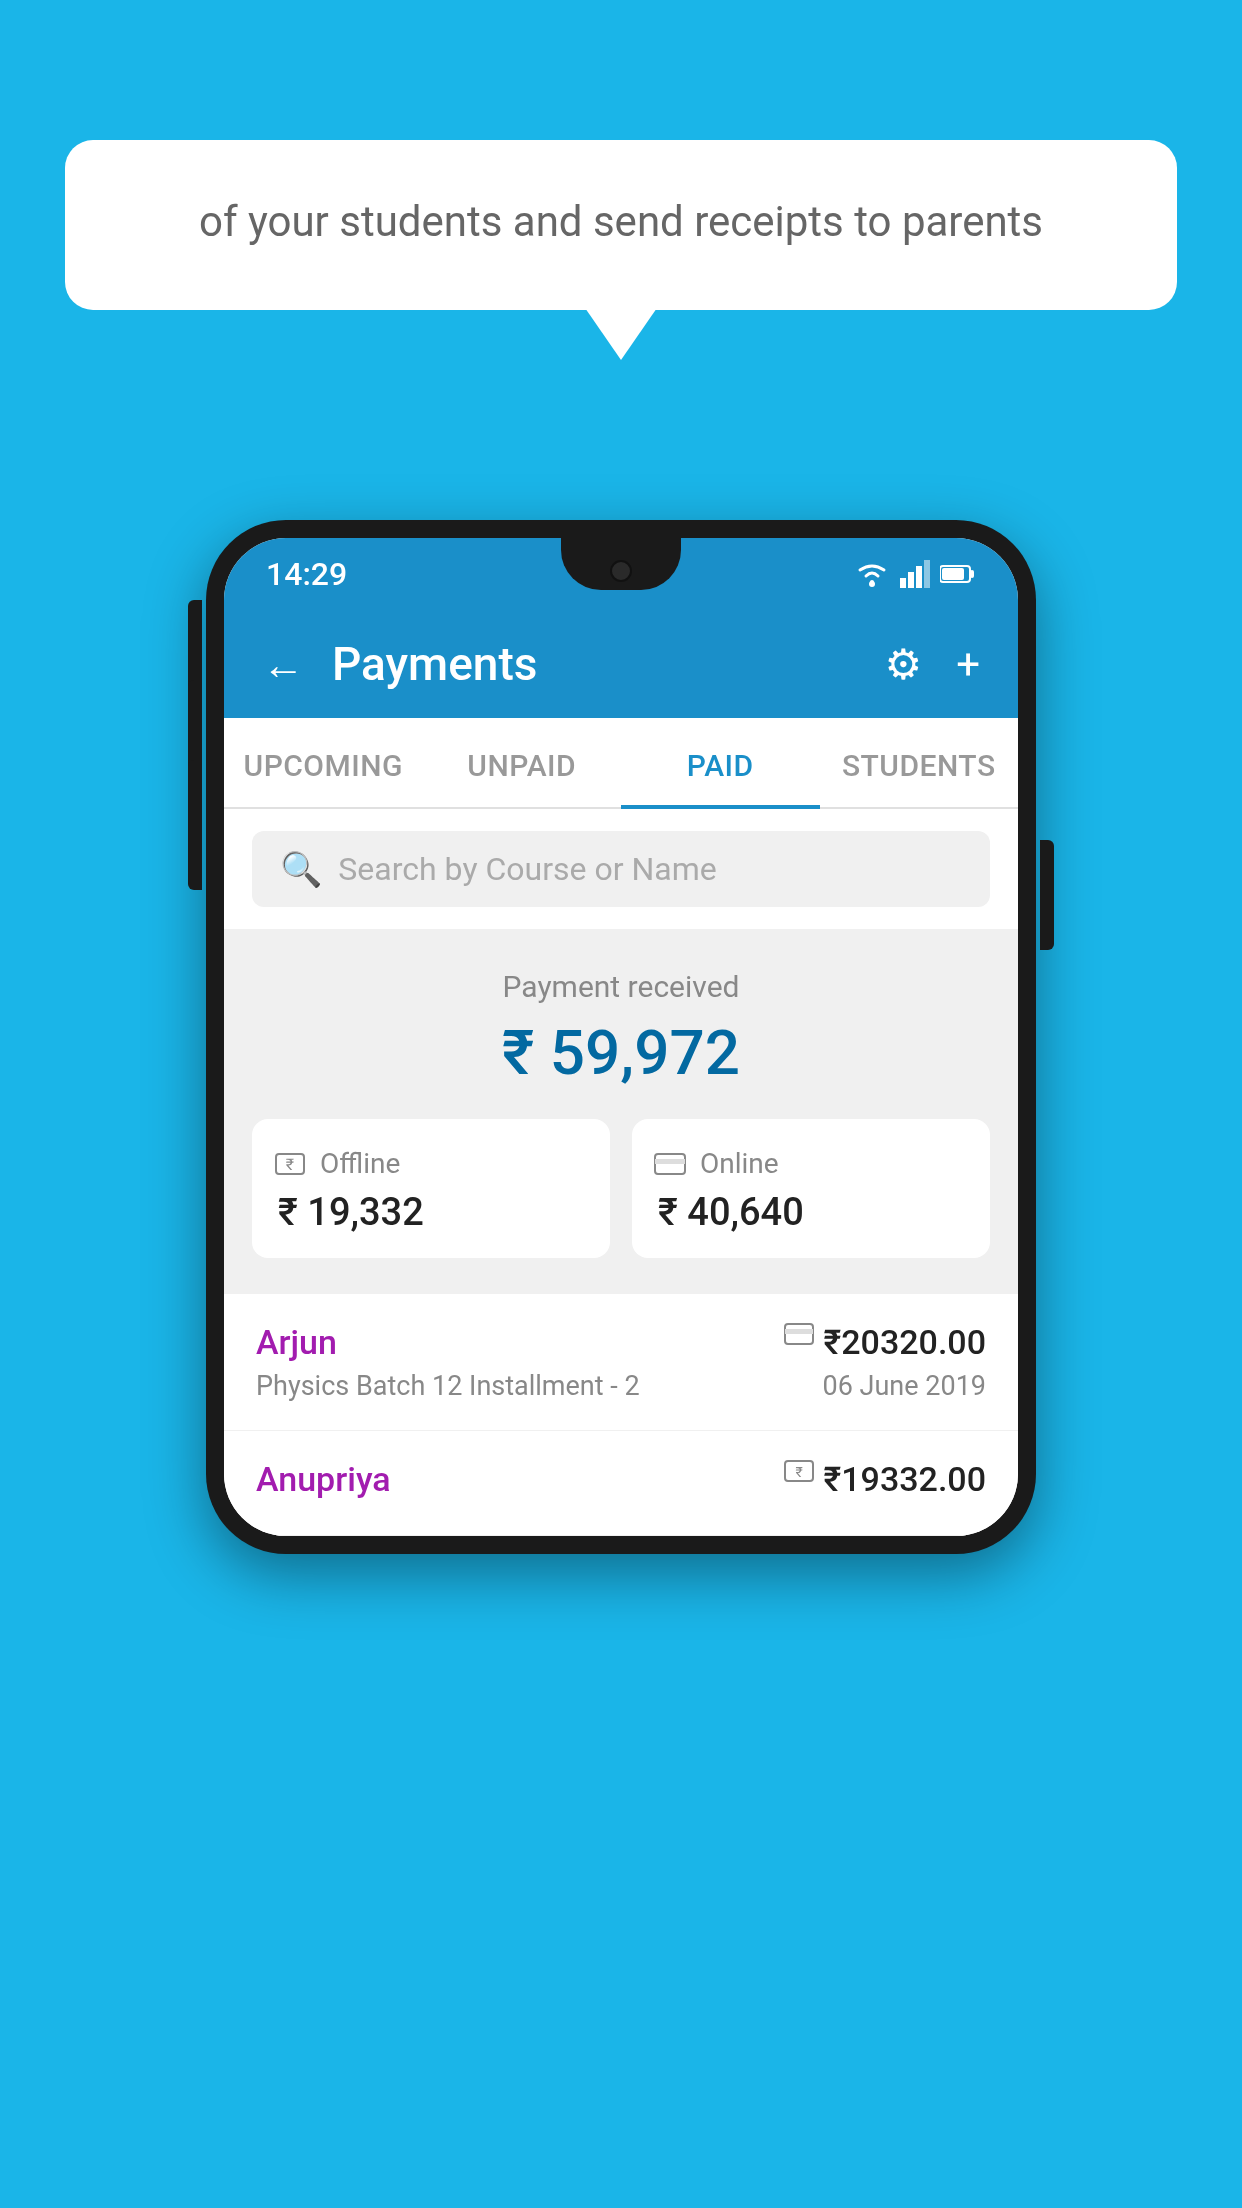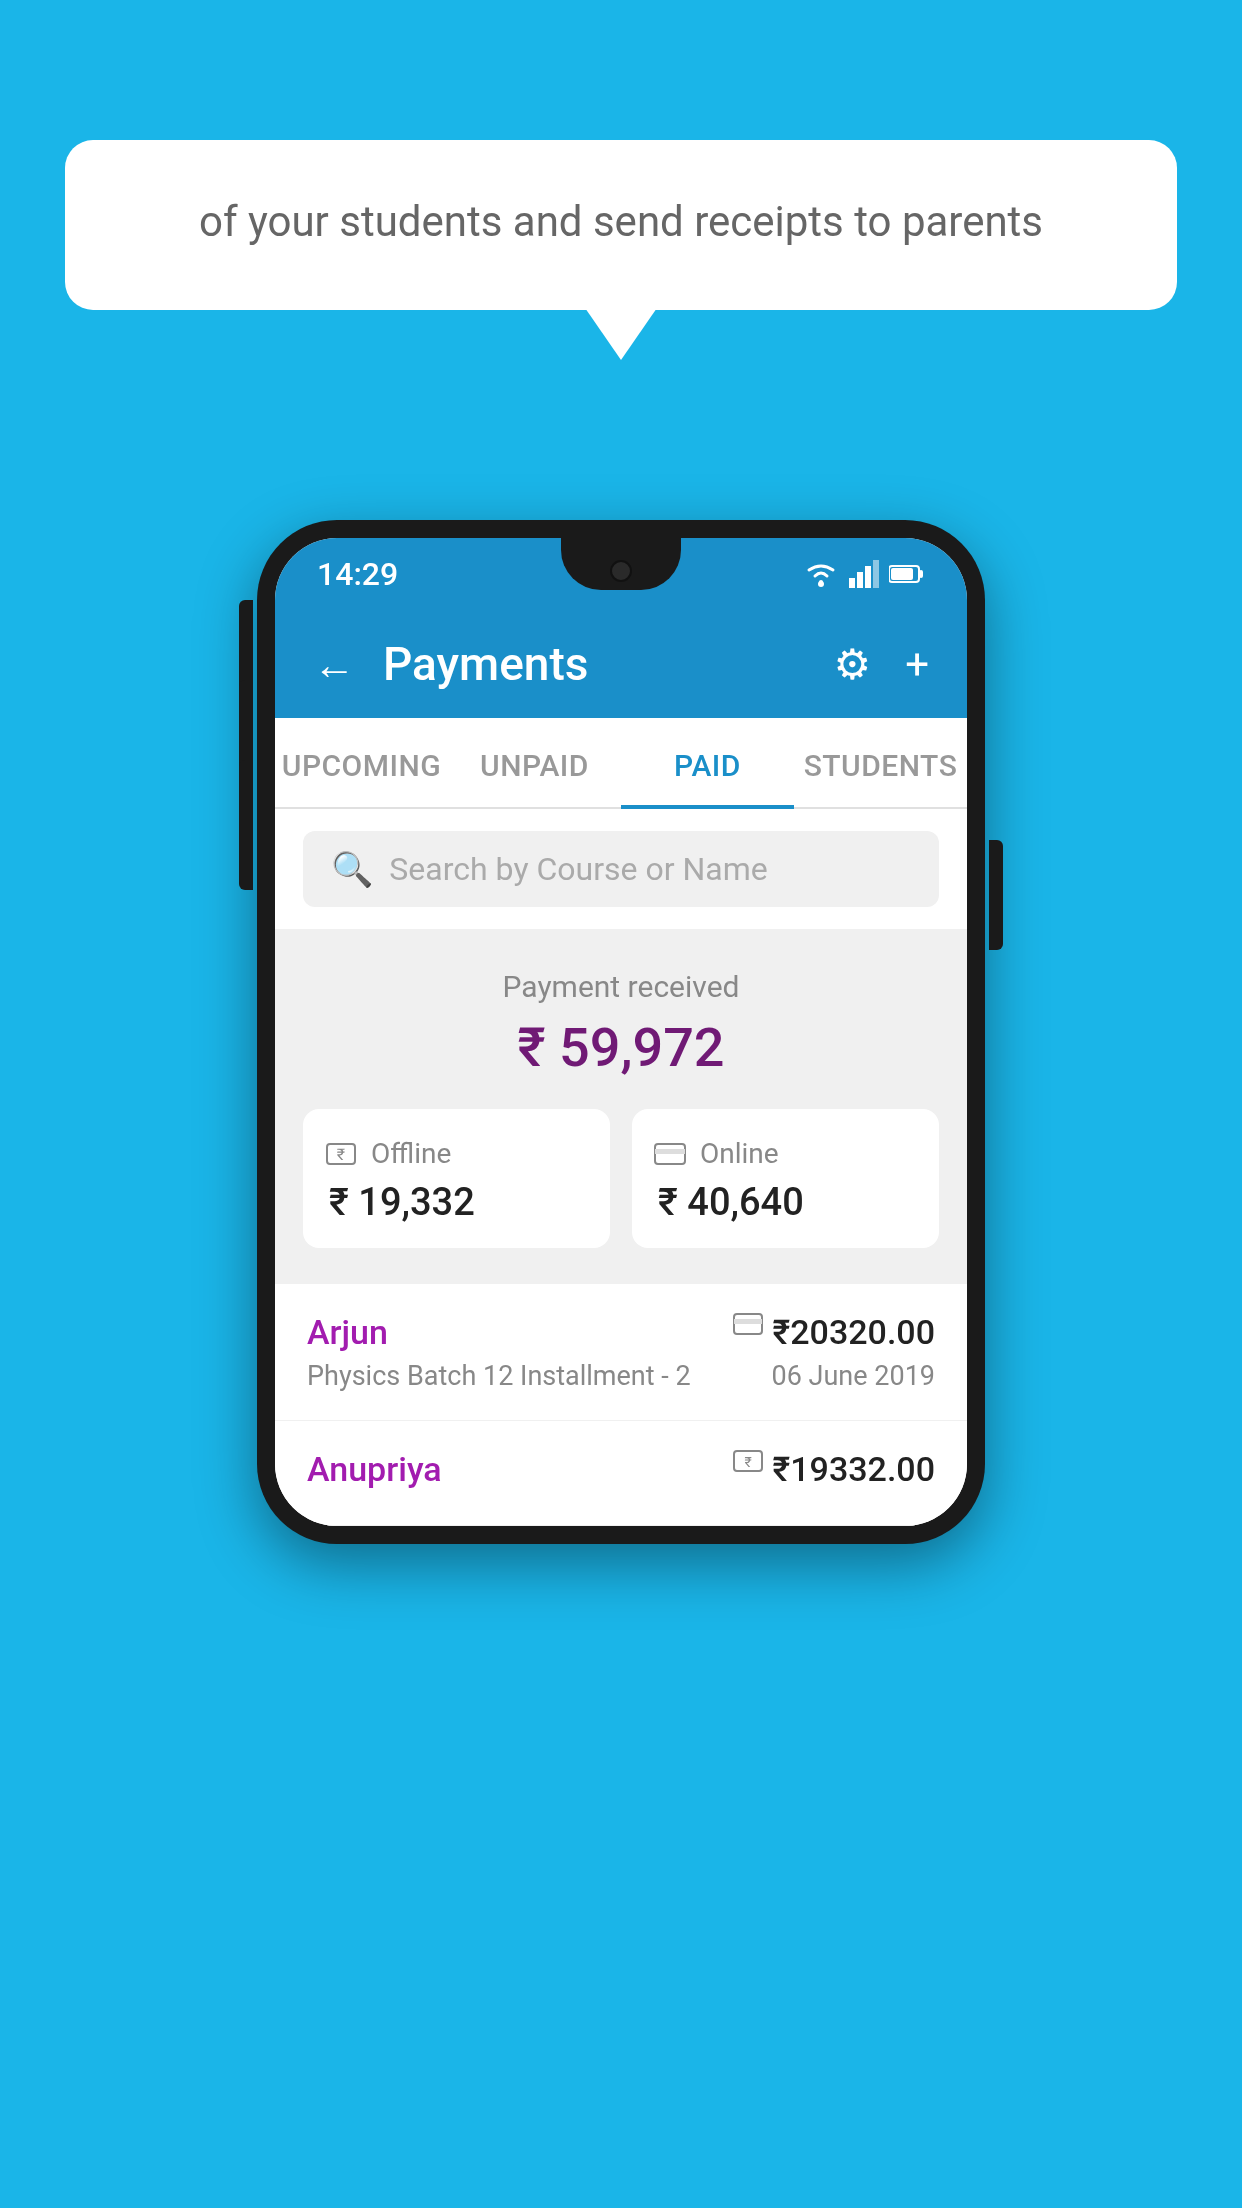--- a/index.html
+++ b/index.html
@@ -60,21 +60,21 @@
       font-weight: 400;
       line-height: 1.3;
     }
 
     
     .phone-container {
       position: absolute;
       top: 520px;
       left: 50%;
       transform: translateX(-50%);
-      width: 728px;
+      width: 830px;
     }
 
     .phone {
       background: #1a1a1a;
       border-radius: 80px;
       padding: 18px;
       position: relative;
       box-shadow: 0 20px 60px rgba(0,0,0,0.4);
     }
 
@@ -261,22 +261,22 @@
       text-align: center;
     }
 
     .payment-label {
       color: #888;
       font-size: 30px;
       margin-bottom: 12px;
     }
 
     .payment-amount {
-      color: #701a75;
-      font-size: 54px;
+      color: #0369a1;
+      font-size: 62px;
       font-weight: 500;
       margin-bottom: 30px;
     }
 
     .payment-cards {
       display: flex;
       gap: 22px;
     }
 
     .payment-card {

